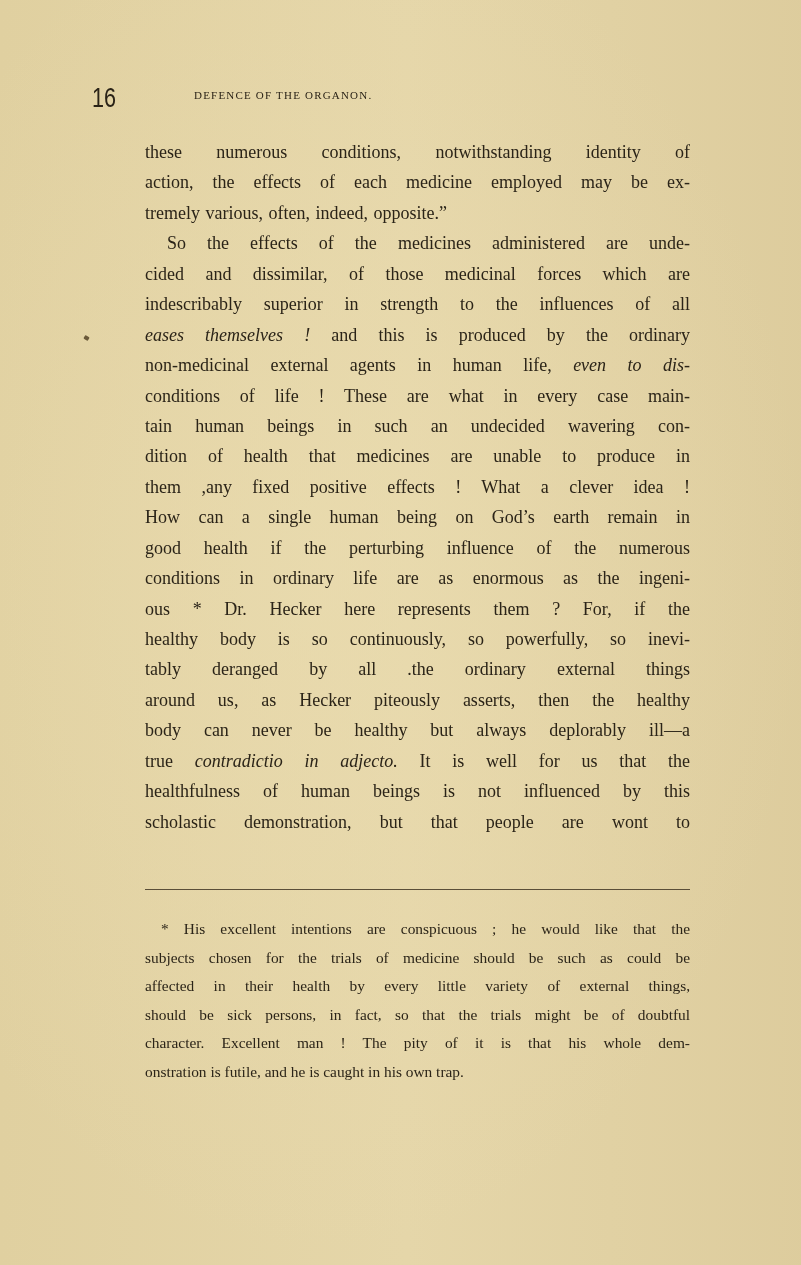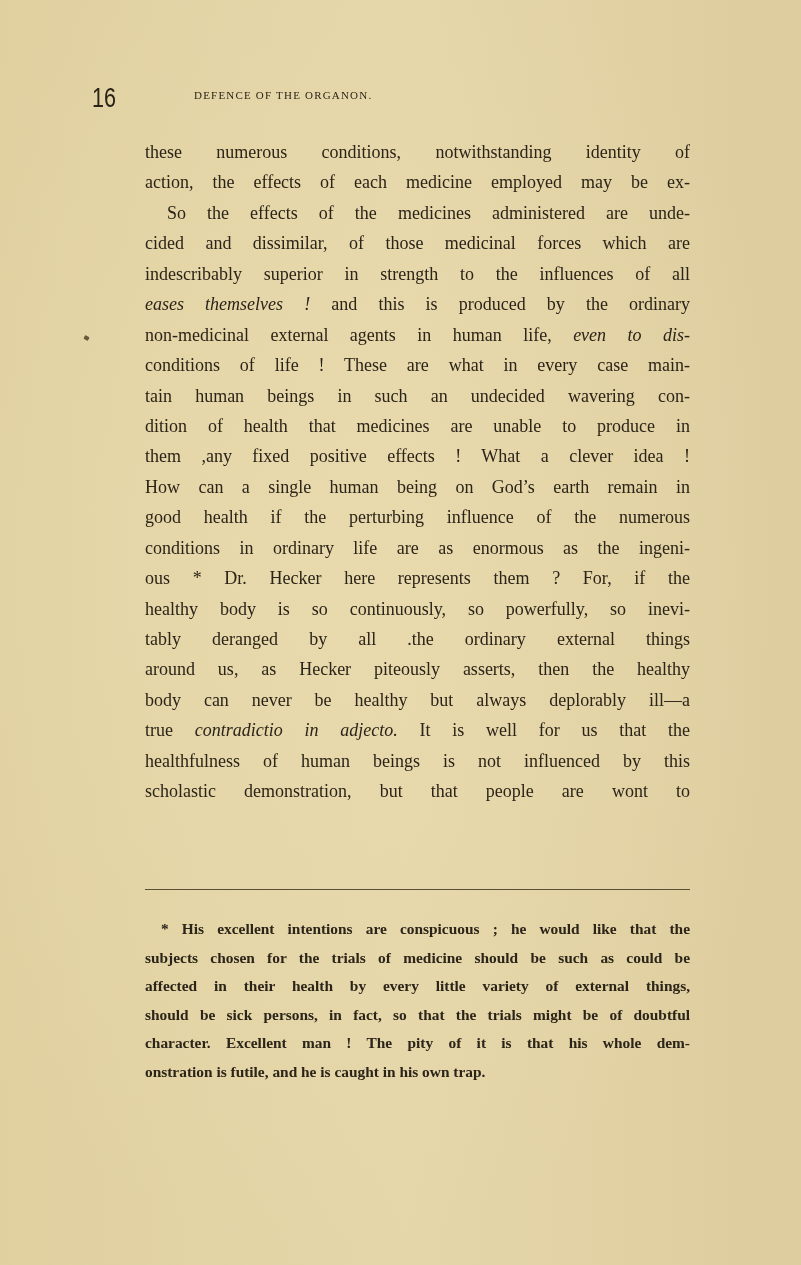--- a/index.html
+++ b/index.html
@@ -87,21 +87,20 @@
       top: 889px;
       width: 545px;
       height: 1px;
       background: #5a4e38;
     }
     .footnotes {
       position: absolute;
       left: 145px;
       top: 915px;
       width: 545px;
-      font-weight: bold;
     }
     .fn-line {
       height: 28.5px;
       font-size: 15.4px;
       line-height: 28.5px;
       white-space: nowrap;
       text-align: justify;
       text-align-last: justify;
     }
     .fn-line.last { text-align-last: left; }
@@ -125,20 +124,21 @@
   <div class="margin-mark"></div>
 
   <div class="running-head">
     <span class="page-number">16</span>
     <span class="running-title">DEFENCE OF THE ORGANON.</span>
   </div>
 
   <div class="body-text">
     <div class="line">these numerous conditions, notwithstanding identity of</div>
     <div class="line">action, the effects of each medicine employed may be ex-</div>
+    <div class="line last">tremely various, often, indeed, opposite.”</div>
     <div class="line indent">So the effects of the medicines administered are unde-</div>
     <div class="line">cided and dissimilar, of those medicinal forces which are</div>
     <div class="line">indescribably superior in strength to the influences of all</div>
     <div class="line"><em>eases themselves !</em><span> and this is produced by the ordinary</span></div>
     <div class="line"><span>non-medicinal external agents in human life, </span><em>even to dis-</em></div>
     <div class="line">conditions of life ! These are what in every case main-</div>
     <div class="line">tain human beings in such an undecided wavering con-</div>
     <div class="line">dition of health that medicines are unable to produce in</div>
     <div class="line">them ,any fixed positive effects ! What a clever idea !</div>
     <div class="line">How can a single human being on God’s earth remain in</div>

